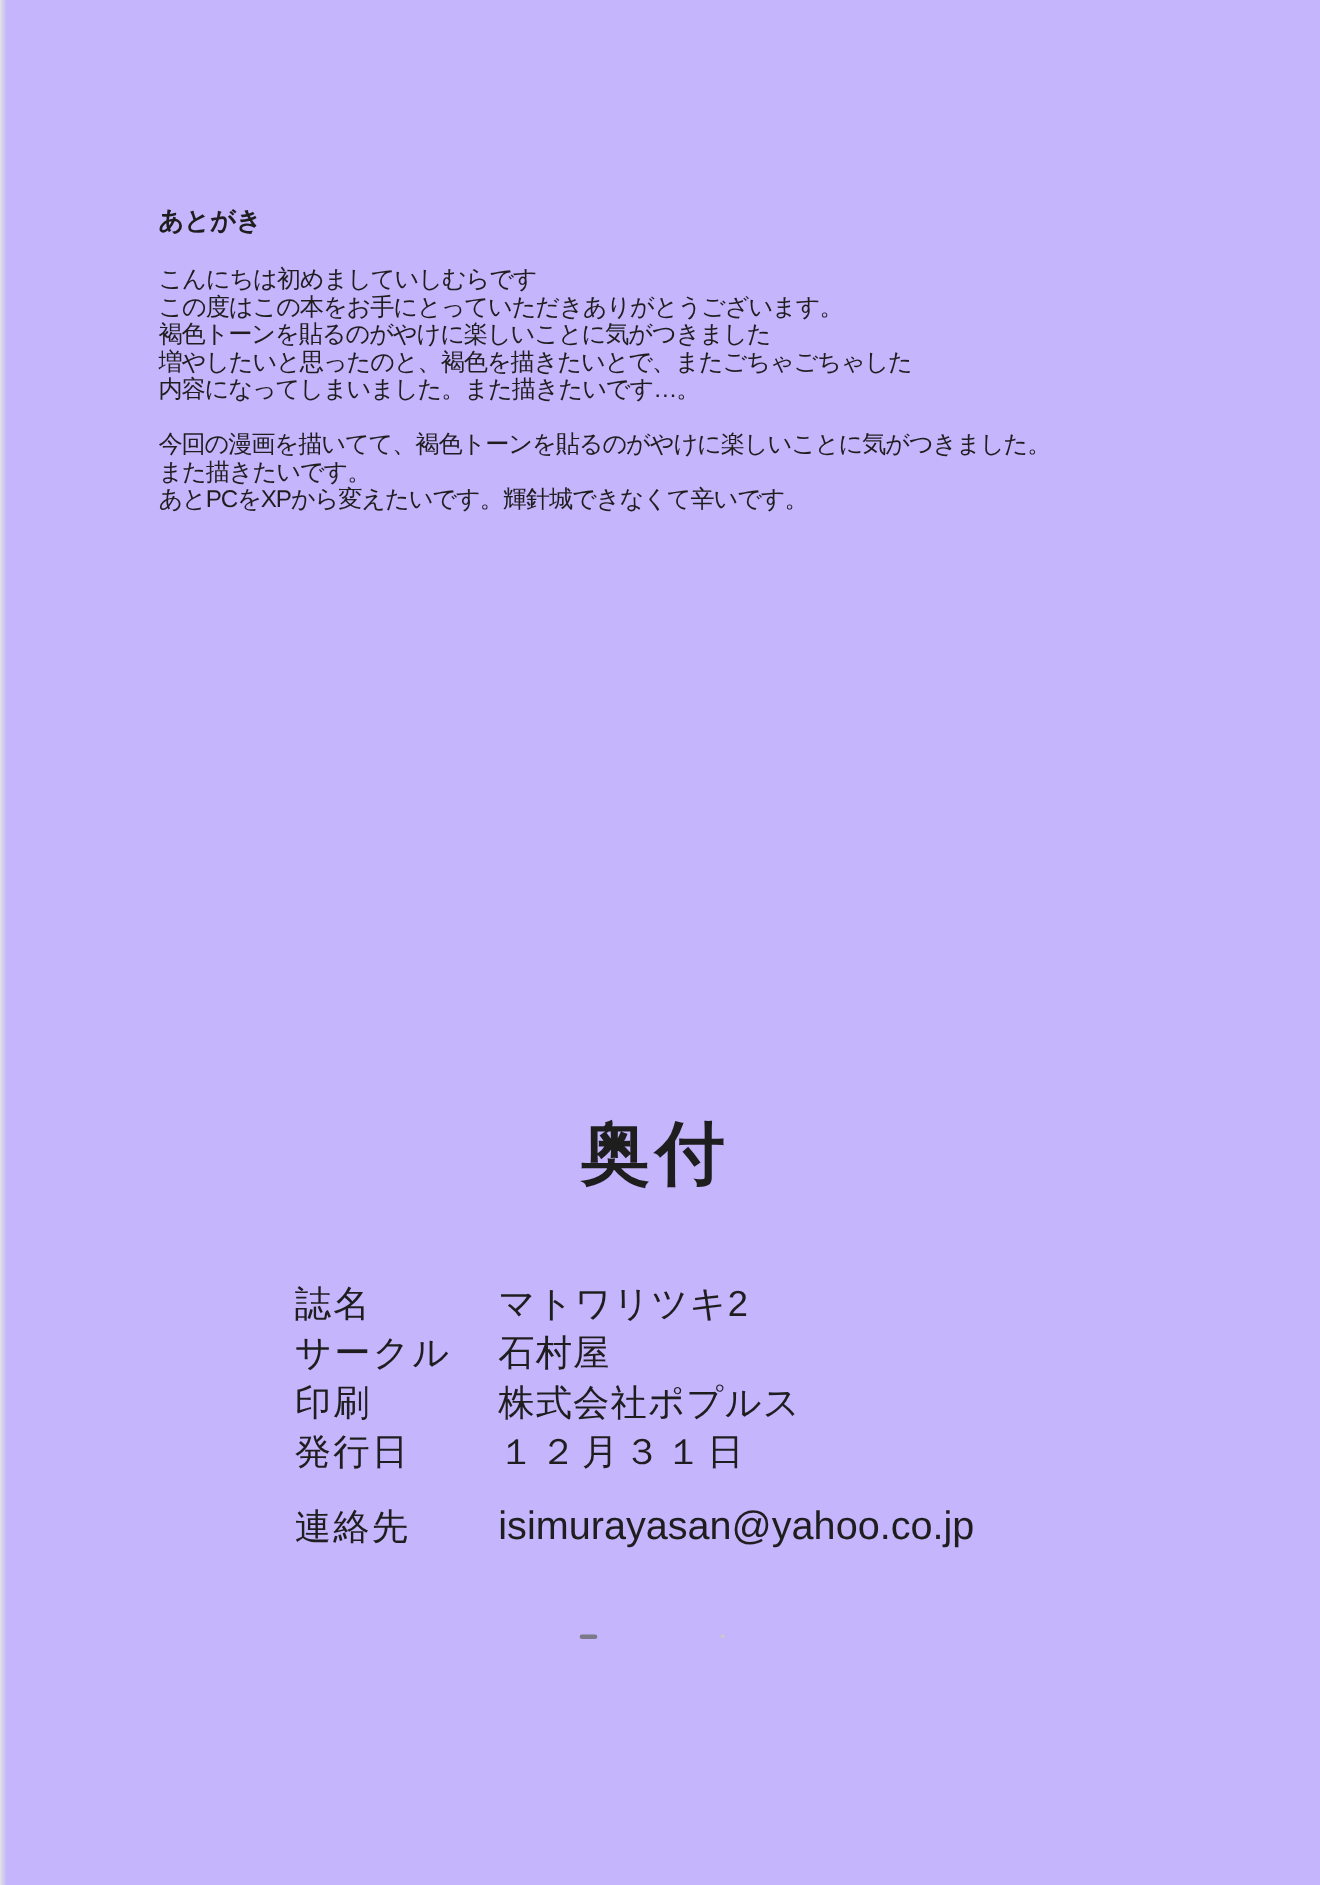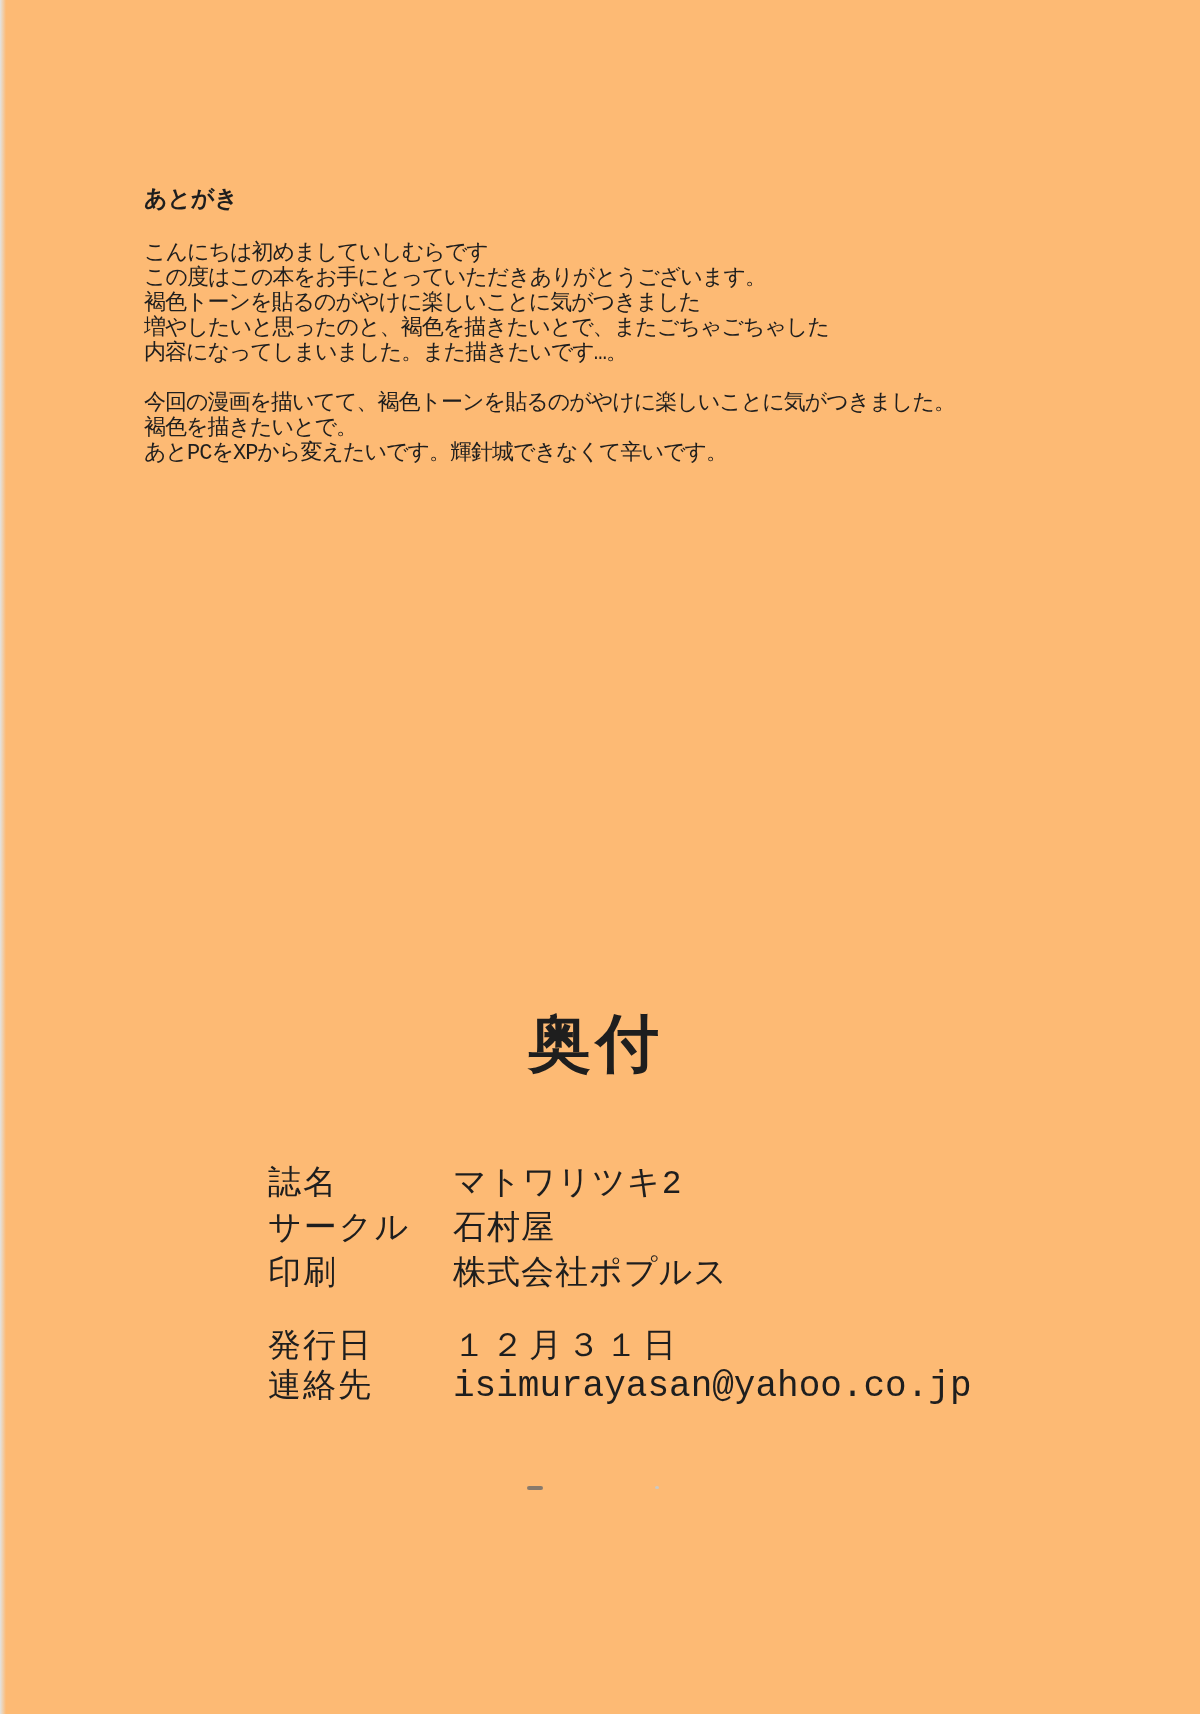--- a/index.html
+++ b/index.html
@@ -5,23 +5,23 @@
   html, body {
     margin: 0;
     padding: 0;
     background: #e9e9e7;
   }
   .page {
     position: relative;
     width: 1200px;
     height: 1714px;
     margin: 0 auto;
-    background: #fdba74;
+    background: #c4b5fd;
     overflow: hidden;
-    font-family: Liberation Mono, monospace;
+    font-family: Liberation Sans, sans-serif;
     color: #1e1e1e;
   }
   
   .scan-edge {
     position: absolute;
     left: 0; top: 0; bottom: 0;
     width: 6px;
     background: linear-gradient(to right, #e3e3e1, rgba(251,251,249,0));
   }
   
@@ -82,21 +82,20 @@
   }
   .c-value {
     font-size: 33px;
     line-height: 45px;
     letter-spacing: 1px;
     font-weight: 500;
     white-space: nowrap;
   }
   .c-row.row-date .c-value {
     letter-spacing: 5px;
-    margin-top: 28px;
   }
   .c-row.row-contact {
     margin-top: 22px;
   }
   .c-row.row-contact .c-value {
     font-size: 36px;
     letter-spacing: 0px;
     font-weight: 400;
   }
   
@@ -133,21 +132,21 @@
     <p>
       <span class="line">こんにちは初めましていしむらです</span><br>
       <span class="line">この度はこの本をお手にとっていただきありがとうございます。</span><br>
       <span class="line">褐色トーンを貼るのがやけに楽しいことに気がつきました</span><br>
       <span class="line">増やしたいと思ったのと、褐色を描きたいとで、またごちゃごちゃした</span><br>
       <span class="line">内容になってしまいました。また描きたいです…。</span>
     </p>
 
     <p>
       <span class="line">今回の漫画を描いてて、褐色トーンを貼るのがやけに楽しいことに気がつきました。</span><br>
-      <span class="line">褐色を描きたいとで。</span><br>
+      <span class="line">また描きたいです。</span><br>
       <span class="line">あとPCをXPから変えたいです。輝針城できなくて辛いです。</span>
     </p>
   </section>
 
   <h1 class="colophon-title">奥付</h1>
 
   <section class="colophon-table">
 
     <div class="c-row">
       <span class="c-label">誌名</span>

